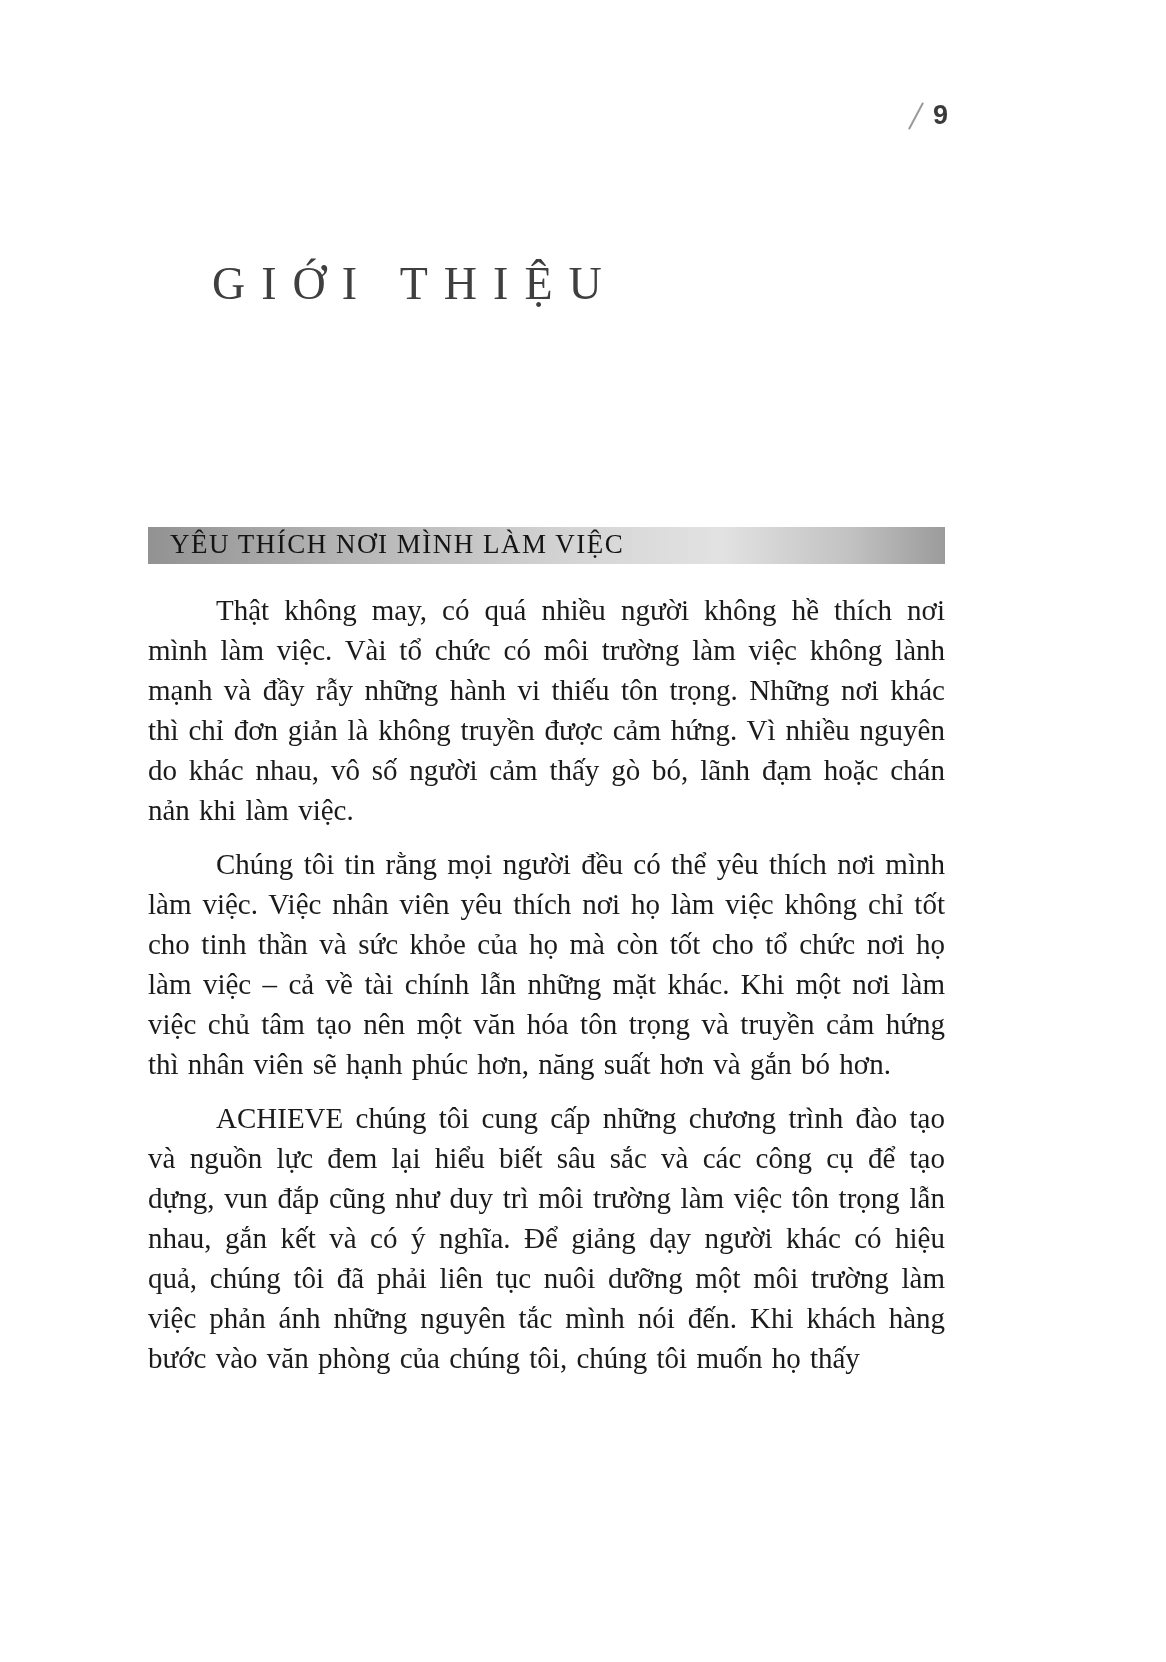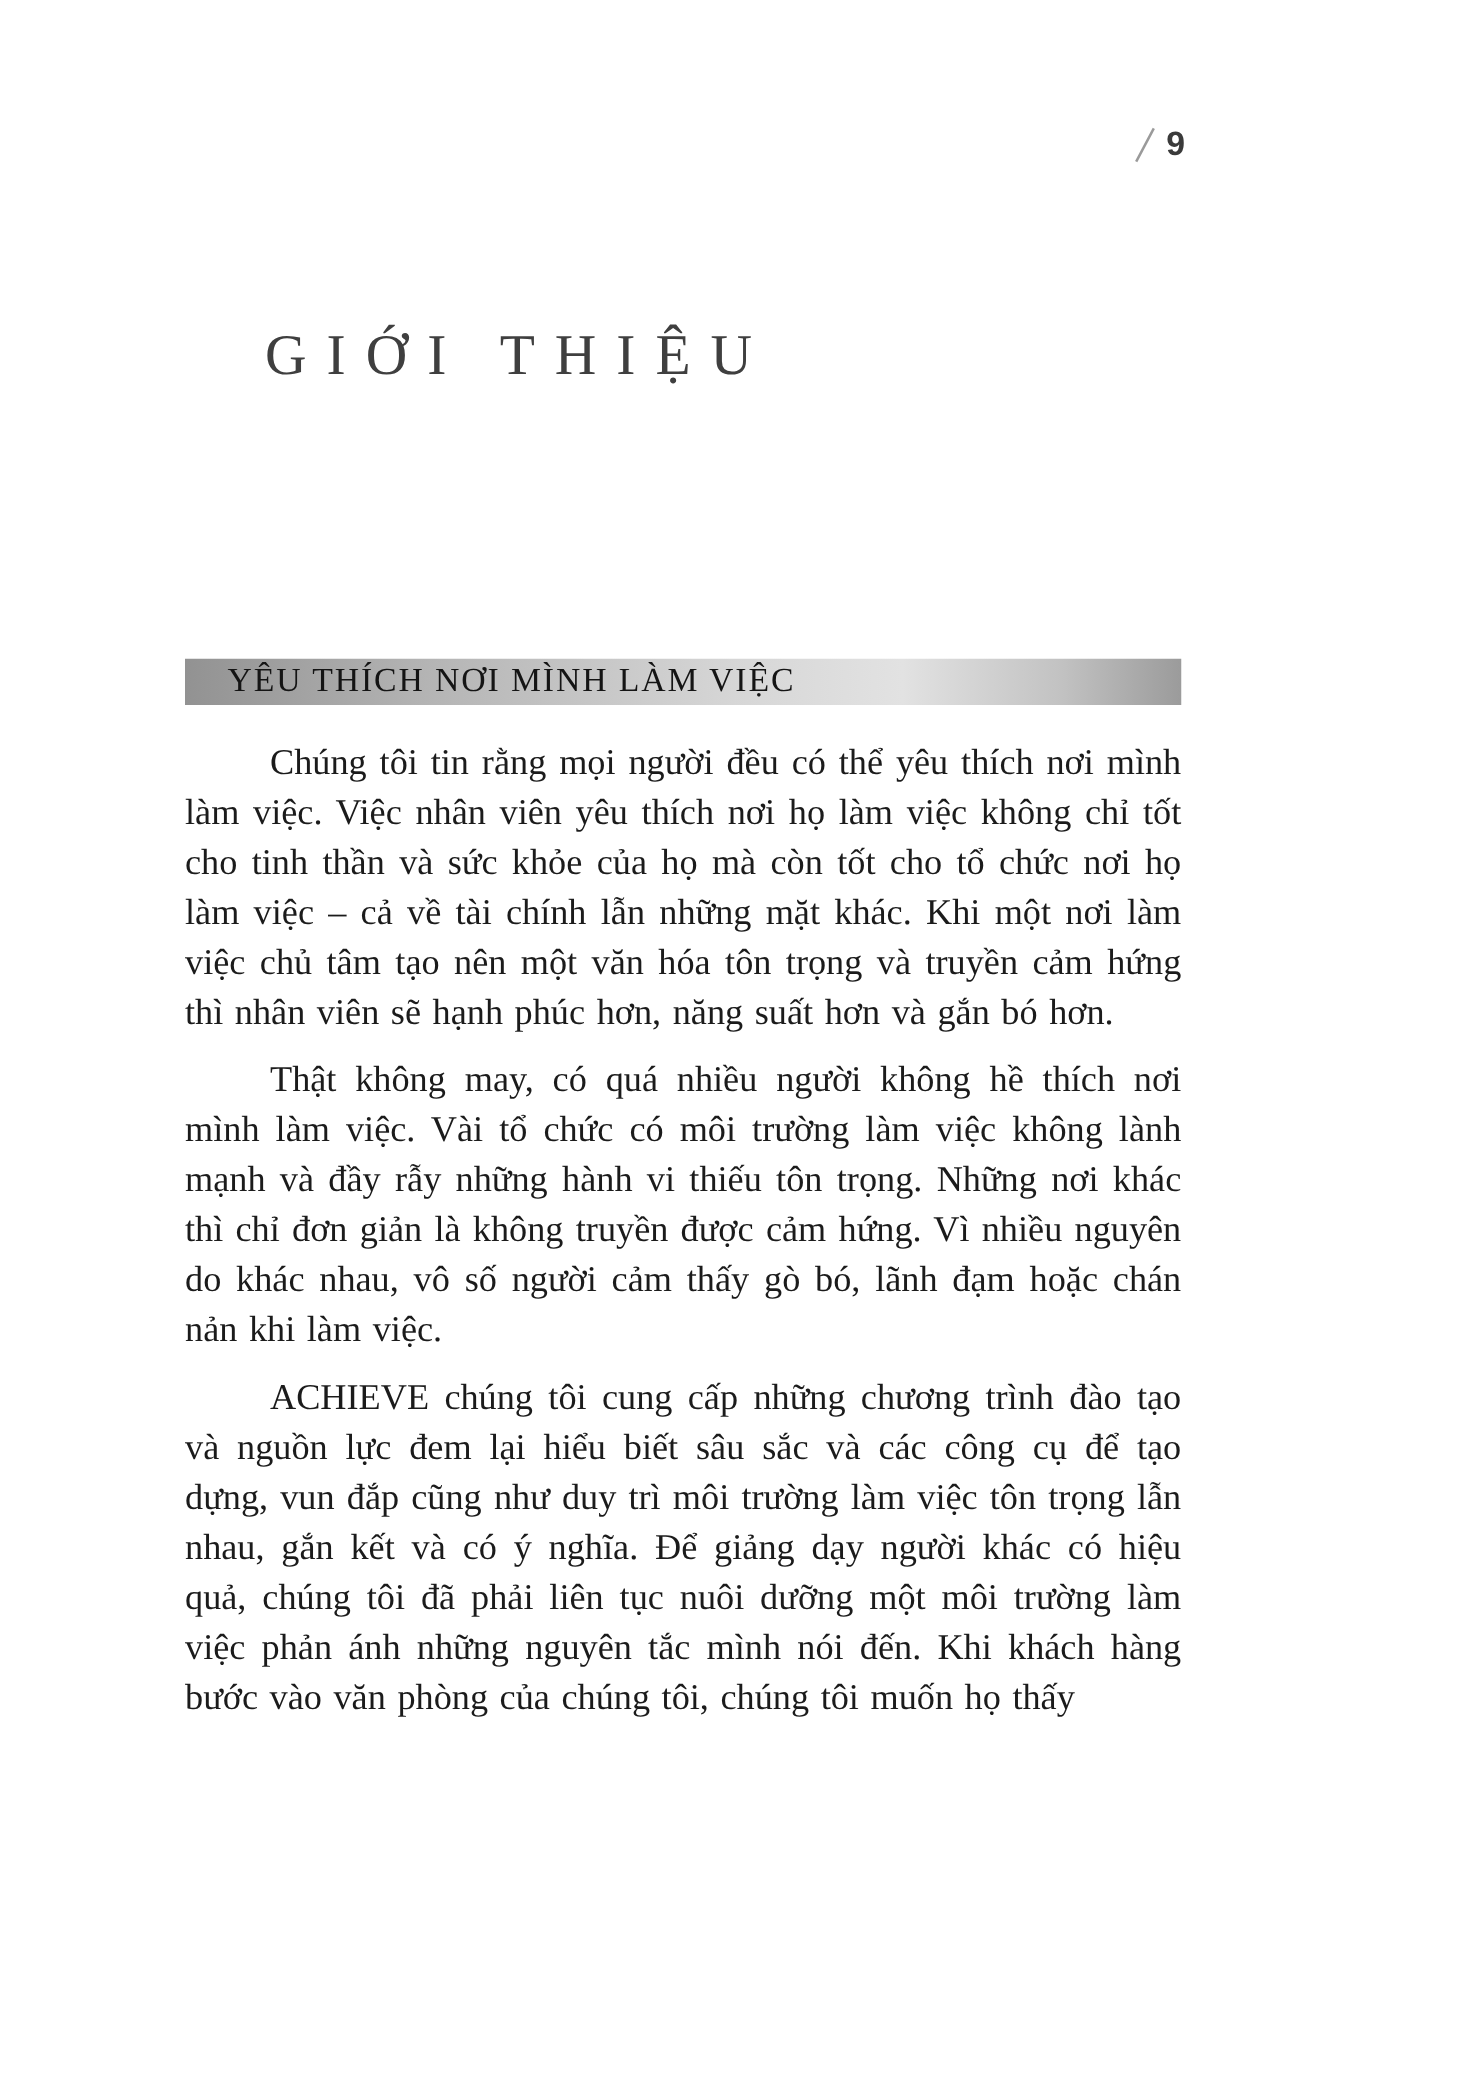--- a/index.html
+++ b/index.html
@@ -56,21 +56,21 @@
     height: 37px;
     background: linear-gradient(90deg, #929292 0%, #b5b5b5 25%, #d6d6d6 55%, #e2e2e2 72%, #c2c2c2 88%, #9b9b9b 100%);
     display: flex;
     align-items: center;
   }
   .section-bar-title {
     font-family: "Liberation Serif", serif;
     font-size: 27px;
     letter-spacing: 1.5px;
     color: #141414;
-    padding-left: 34px;
+    padding-left: 22px;
     padding-bottom: 2px;
   }
   .body-text {
     position: absolute;
     top: 590px;
     left: 148px;
     width: 797px;
   }
   .body-text p {
     margin: 0 0 14px 0;
@@ -92,18 +92,18 @@
     <span class="page-number">9</span>
   </div>
 
   <div class="chapter-title">GIỚI THIỆU</div>
 
   <div class="section-bar">
     <span class="section-bar-title">YÊU THÍCH NƠI MÌNH LÀM VIỆC</span>
   </div>
 
   <div class="body-text">
+    <p>Thật không may, có quá nhiều người không hề thích nơi mình làm việc. Vài tổ chức có môi trường làm việc không lành mạnh và đầy rẫy những hành vi thiếu tôn trọng. Những nơi khác thì chỉ đơn giản là không truyền được cảm hứng. Vì nhiều nguyên do khác nhau, vô số người cảm thấy gò bó, lãnh đạm hoặc chán nản khi làm việc.</p>
     <p>Chúng tôi tin rằng mọi người đều có thể yêu thích nơi mình làm việc. Việc nhân viên yêu thích nơi họ làm việc không chỉ tốt cho tinh thần và sức khỏe của họ mà còn tốt cho tổ chức nơi họ làm việc  –  cả về tài chính lẫn những mặt khác. Khi một nơi làm việc chủ tâm tạo nên một văn hóa tôn trọng và truyền cảm hứng thì nhân viên sẽ hạnh phúc hơn, năng suất hơn và gắn bó hơn.</p>
-    <p>Thật không may, có quá nhiều người không hề thích nơi mình làm việc. Vài tổ chức có môi trường làm việc không lành mạnh và đầy rẫy những hành vi thiếu tôn trọng. Những nơi khác thì chỉ đơn giản là không truyền được cảm hứng. Vì nhiều nguyên do khác nhau, vô số người cảm thấy gò bó, lãnh đạm hoặc chán nản khi làm việc.</p>
     <p>ACHIEVE chúng tôi cung cấp những chương trình đào tạo và nguồn lực đem lại hiểu biết sâu sắc và các công cụ để tạo dựng, vun đắp cũng như duy trì môi trường làm việc tôn trọng lẫn nhau, gắn kết và có ý nghĩa. Để giảng dạy người khác có hiệu quả, chúng tôi đã phải liên tục nuôi dưỡng một môi trường làm việc phản ánh những nguyên tắc mình nói đến. Khi khách hàng bước vào văn phòng của chúng tôi, chúng tôi muốn họ thấy</p>
   </div>
 
 </div>
 
 </body></html>

